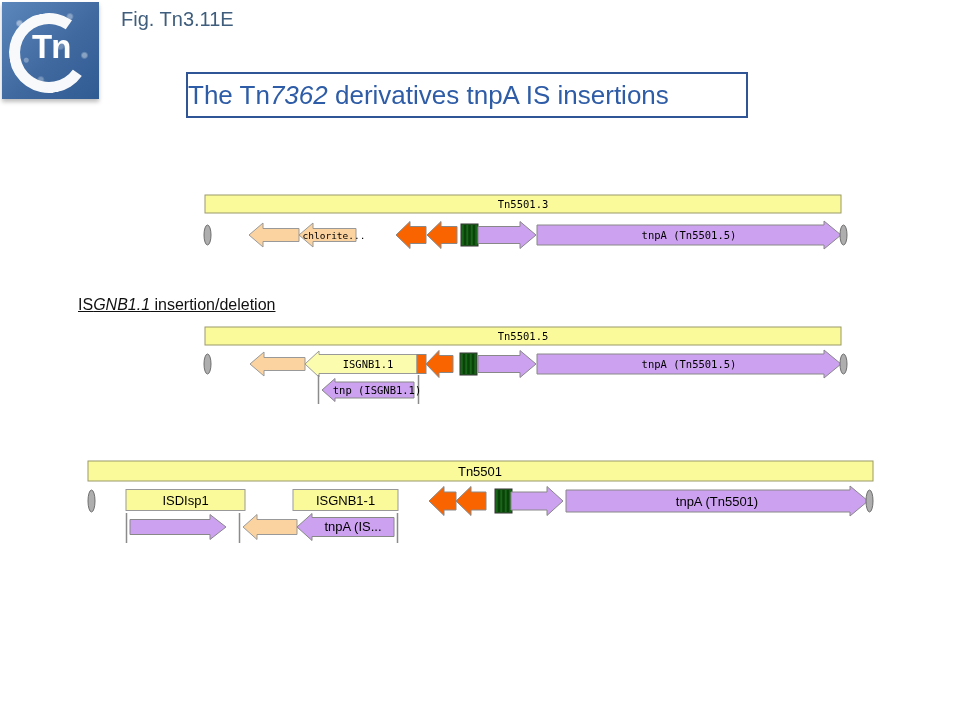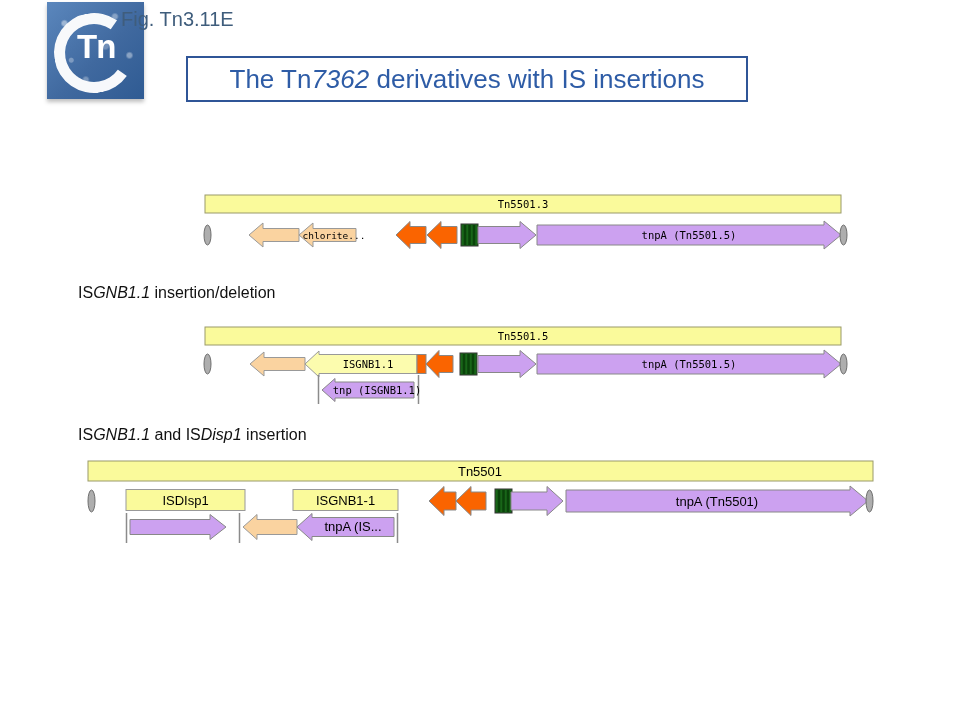--- a/index.html
+++ b/index.html
@@ -8,32 +8,32 @@
   
   #logo{position:absolute;left:2px;top:2px;width:97px;height:97px;
         background:
           radial-gradient(circle at 18% 22%, rgba(255,255,255,.45) 2px, transparent 4px),
           radial-gradient(circle at 70% 15%, rgba(255,255,255,.35) 2px, transparent 4px),
           radial-gradient(circle at 85% 55%, rgba(255,255,255,.4) 2px, transparent 4px),
           radial-gradient(circle at 40% 80%, rgba(255,255,255,.3) 2px, transparent 4px),
           radial-gradient(circle at 60% 45%, rgba(255,255,255,.25) 3px, transparent 5px),
           radial-gradient(circle at 25% 60%, rgba(255,255,255,.3) 2px, transparent 3px),
           linear-gradient(135deg,#5b87bd 0%,#40699f 55%,#2f5b93 100%);
-        box-shadow:0 3px 4px rgba(0,0,0,.25);margin-left:45px;}
+        box-shadow:0 3px 4px rgba(0,0,0,.25);}
   #logo .arc{position:absolute;left:7px;top:11px;width:58px;height:58px;border:11px solid #fff;
         border-right-color:transparent;border-radius:50%;transform:rotate(-10deg);opacity:.96;}
   #logo .tn{position:absolute;left:30px;top:26px;color:#fff;font-size:33px;font-weight:600;
         letter-spacing:-1px;}
   
   #figlabel{position:absolute;left:121px;top:8px;font-size:20px;color:#3f5d7c;}
-  #titlebox{position:absolute;left:186px;top:56px;width:558px;height:42px;border:2px solid #2f5597;
-        display:flex;align-items:center;justify-content:center;font-size:26px;color:#2e5ca6;
+  #titlebox{position:absolute;left:186px;top:72px;width:558px;height:42px;border:2px solid #2f5597;
+        display:flex;align-items:center;font-size:26px;color:#2e5ca6;
         white-space:pre;}
   .seclabel{position:absolute;left:78px;font-size:16px;color:#111;white-space:pre;}
-  #seclabel2{top:284px;} #seclabel3{top:426px;}
+  #seclabel2{top:296px;text-decoration:underline;} #seclabel3{top:426px;}
   .it{font-style:italic;}
   
   svg{position:absolute;left:0;top:0;}
   text{font-family:"DejaVu Sans Mono",monospace;font-size:10.5px;fill:#000;text-anchor:middle;}
   text.sm{font-size:9.5px;}
   text.d3{font-family:"Liberation Sans",sans-serif;font-size:13px;}
   .bracket{stroke:#8b8b8b;stroke-width:1.5;}
   .stripe{stroke:#0a430a;stroke-width:2.5;}
 </style>
 </head>
@@ -41,25 +41,24 @@
 
 <div id="canvas">
 
   <div id="logo">
     <div class="arc"></div>
     <span class="tn">Tn</span>
   </div>
 
   <div id="figlabel">Fig. Tn3.11E</div>
 
-  <div id="titlebox"><span>The Tn</span><span class="it">7362</span><span> derivatives with IS insertions</span></div>
+  <div id="titlebox"><span>The Tn</span><span class="it">7362</span><span> derivatives tnpA IS insertions</span></div>
 
   <div id="seclabel2" class="seclabel"><span>IS</span><span class="it">GNB1.1</span><span> insertion/deletion</span></div>
 
-  <div id="seclabel3" class="seclabel"><span>IS</span><span class="it">GNB1.1</span><span> and IS</span><span class="it">Disp1</span><span> insertion</span></div>
 
   <svg width="960" height="720" viewBox="0 0 960 720">
 
     <g>
       <rect x="205" y="195" width="636" height="18" fill="#fafa9b" stroke="#9a9a6a"></rect>
       <text x="523" y="208">Tn5501.3</text>
       <ellipse cx="207.5" cy="235" rx="3.5" ry="10" stroke="#6e6e6e" fill="#aeaeae"></ellipse>
       <path d="M249 235 L263 223 L263 228.5 L299 228.5 L299 241.5 L263 241.5 L263 247 Z" stroke="#999" fill="#fad3a0"></path>
       <path d="M299 235 L313 223 L313 228.5 L356 228.5 L356 241.5 L313 241.5 L313 247 Z" stroke="#999" fill="#fad3a0"></path>
       <text x="334" y="239" class="sm">chlorite...</text>

